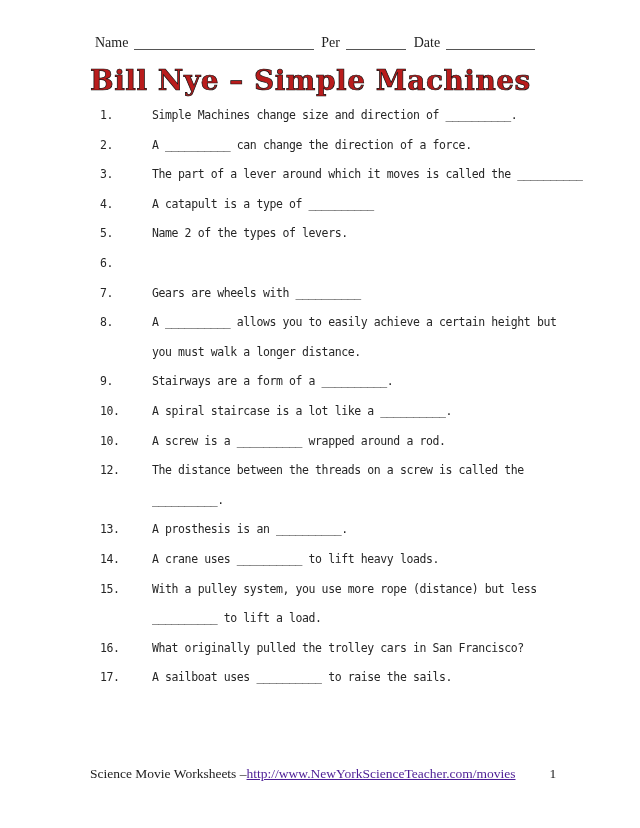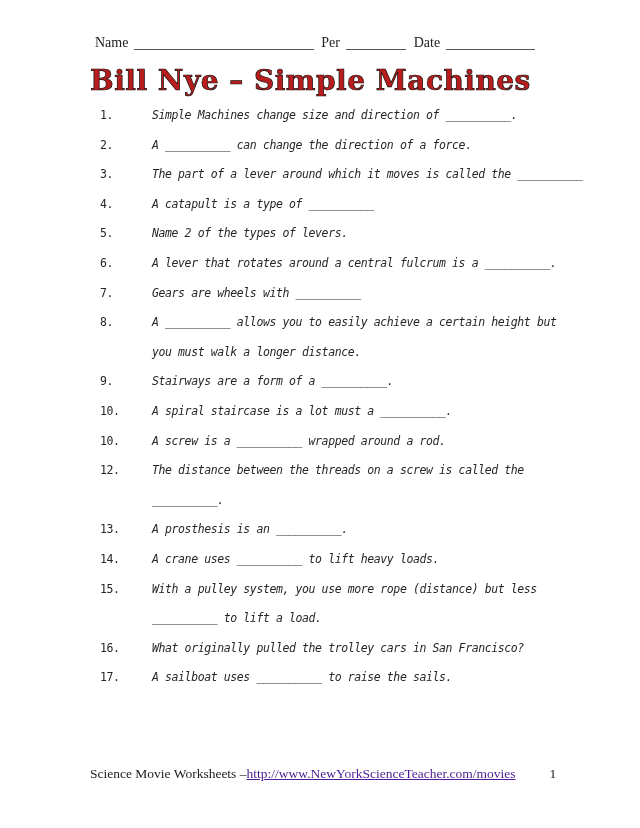--- a/index.html
+++ b/index.html
@@ -72,21 +72,20 @@
     display: flex;
     align-items: flex-start;
   }
   .qnum {
     flex: 0 0 52px;
     width: 52px;
   }
   .qtext {
     flex: 1;
     white-space: pre-wrap;
-    font-style: italic;
   }
 
   
   .footer {
     position: absolute;
     top: 766px;
     left: 90px;
     width: 470px;
     display: flex;
     align-items: center;
@@ -137,38 +136,37 @@
     <li class="q">
       <span class="qnum">4.</span>
       <span class="qtext">A catapult is a type of __________</span>
     </li>
     <li class="q">
       <span class="qnum">5.</span>
       <span class="qtext">Name 2 of the types of levers.</span>
     </li>
     <li class="q">
       <span class="qnum">6.</span>
-      <span class="qtext">A lever that rotates around a central fulcrum is a __________.</span>
     </li>
     <li class="q">
       <span class="qnum">7.</span>
       <span class="qtext">Gears are wheels with __________</span>
     </li>
     <li class="q">
       <span class="qnum">8.</span>
       <span class="qtext">A __________ allows you to easily achieve a certain height but
 you must walk a longer distance.</span>
     </li>
     <li class="q">
       <span class="qnum">9.</span>
       <span class="qtext">Stairways are a form of a __________.</span>
     </li>
     <li class="q">
       <span class="qnum">10.</span>
-      <span class="qtext">A spiral staircase is a lot must a __________.</span>
+      <span class="qtext">A spiral staircase is a lot like a __________.</span>
     </li>
     <li class="q">
       <span class="qnum">10.</span>
       <span class="qtext">A screw is a __________ wrapped around a rod.</span>
     </li>
     <li class="q">
       <span class="qnum">12.</span>
       <span class="qtext">The distance between the threads on a screw is called the
 __________.</span>
     </li>

